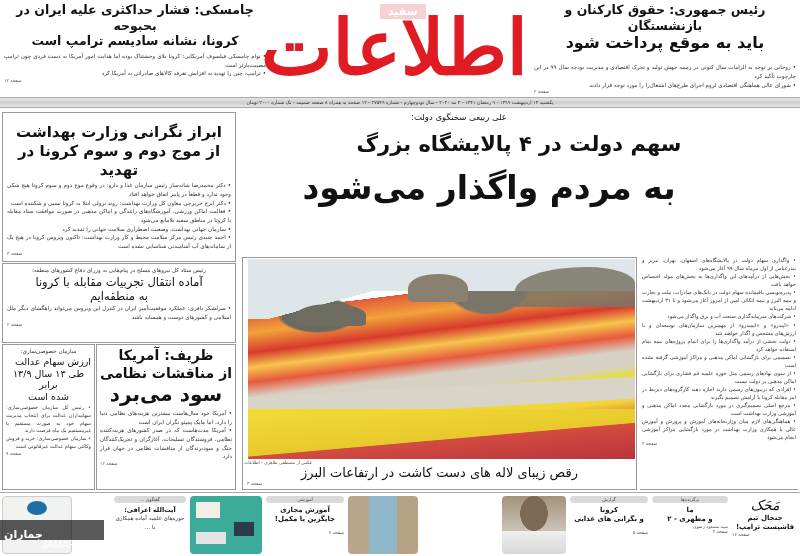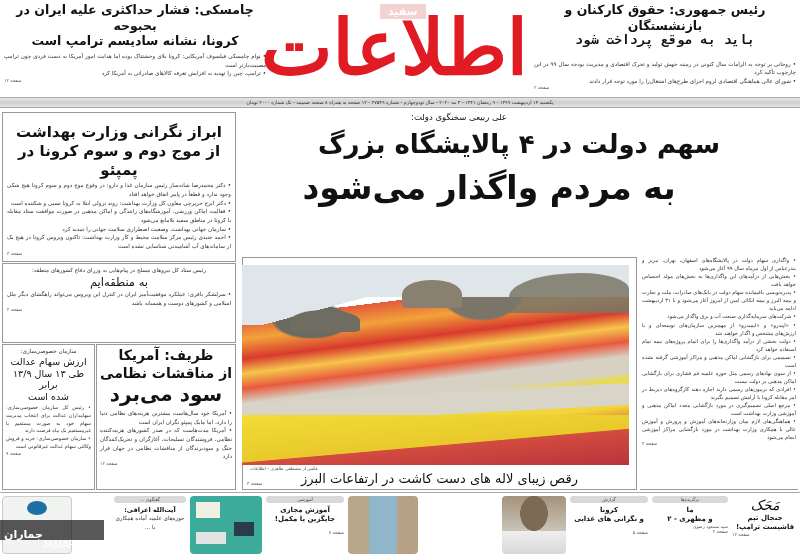--- a/index.html
+++ b/index.html
@@ -38,88 +38,89 @@
     <div class="page-ref" style="text-align:left;">صفحه ۱۲</div>
   </div>
 
   <div class="abs" style="left:272px;top:0;width:256px;height:94px;">
     <div class="abs jar-tag" style="left:108px;top:4px;">سفید</div>
     <div class="abs masthead-logo" style="left:0;top:10px;width:256px;">اطلاعات</div>
   </div>
 
   <div class="abs" style="left:534px;top:2px;width:262px;height:92px;">
     <div class="hl" style="font-size:12.5px;">رئیس جمهوری: حقوق کارکنان و بازنشستگان</div>
-    <div class="hl" style="font-size:13px;margin-bottom:10px;font-family:Liberation Mono, monospace;">باید به موقع پرداخت شود</div>
+    <div class="hl" style="font-size:16px;margin-bottom:10px;">باید به موقع پرداخت شود</div>
     <div class="small">• روحانی بر توجه به الزامات سال کنونی در زمینه جهش تولید و تحرک اقتصادی و مدیریت بودجه سال ۹۹ در این چارچوب تأکید کرد</div>
     <div class="small">• شورای عالی هماهنگی اقتصادی لزوم اجرای طرح‌های اشتغال‌زا را مورد توجه قرار دادند</div>
     <div class="page-ref" style="text-align:left;">صفحه ۲</div>
   </div>
 </div>
 
 <div class="abs dateline" style="left:0;top:97px;width:800px;height:11px;">یکشنبه ۱۴ اردیبهشت ۱۳۹۹ - ۹ رمضان ۱۴۴۱ - ۳ مه ۲۰۲۰ - سال نودوچهارم - شماره ۲۷۵۴۹ - ۱۲ صفحه به همراه ۸ صفحه ضمیمه - تک شماره ۲۰۰۰ تومان</div>
 
 <div class="abs box" style="left:2px;top:112px;width:234px;height:150px;padding:10px 4px;">
   <div class="hl" style="font-size:15px;">ابراز نگرانی وزارت بهداشت</div>
-  <div class="hl" style="font-size:15px;margin-bottom:2px;">از موج دوم و سوم کرونا در پمپئو</div>
+  <div class="hl" style="font-size:15px;margin-bottom:2px;">از موج دوم و سوم کرونا در تهدید</div>
   <div class="small">• دکتر محمدرضا شانه‌ساز رئیس سازمان غذا و دارو: در وقوع موج دوم و سوم کرونا هیچ شکی وجود ندارد و قطعاً در پاییز اتفاق خواهد افتاد</div>
   <div class="small">• دکتر ایرج حریرچی معاون کل وزارت بهداشت: روند نزولی ابتلا به کرونا نسبی و شکننده است</div>
   <div class="small">• فعالیت اماکن ورزشی، آموزشگاه‌های رانندگی و اماکن مذهبی در صورت موافقت ستاد مقابله با کرونا در مناطق سفید بلامانع می‌شود</div>
   <div class="small">• سازمان جهانی بهداشت، وضعیت اضطراری سلامت جهانی را تمدید کرد</div>
   <div class="small">• احمد جنیدی رئیس مرکز سلامت محیط و کار وزارت بهداشت: تاکنون ویروس کرونا در هیچ یک از سامانه‌های آب آشامیدنی شناسایی نشده است</div>
   <div class="page-ref" style="text-align:left;">صفحه ۳</div>
 </div>
 
 <div class="abs box" style="left:2px;top:263px;width:234px;height:80px;padding:2px 4px;">
   <div class="small" style="text-align:center;">رئیس ستاد کل نیروهای مسلح در پیام‌هایی به وزرای دفاع کشورهای منطقه:</div>
+  <div class="hl" style="font-size:11.5px;font-weight:normal;">آماده انتقال تجربیات مقابله با کرونا</div>
   <div class="hl" style="font-size:11.5px;font-weight:normal;margin-bottom:1px;">به منطقه‌ایم</div>
   <div class="small">• سرلشکر باقری: عملکرد موفقیت‌آمیز ایران در کنترل این ویروس می‌تواند راهگشای دیگر ملل اسلامی و کشورهای دوست و همسایه باشد</div>
   <div class="page-ref" style="text-align:left;">صفحه ۲</div>
 </div>
 
 <div class="abs box" style="left:96px;top:344px;width:140px;height:146px;padding:2px 3px;">
   <div class="hl" style="font-size:14px;">ظریف: آمریکا</div>
   <div class="hl" style="font-size:14px;">از مناقشات نظامی</div>
   <div class="hl" style="font-size:20px;margin-bottom:2px;">سود می‌برد</div>
   <div class="small">• آمریکا خود سال‌هاست بیشترین هزینه‌های نظامی دنیا را دارد، اما مایک پمپئو نگران ایران است</div>
   <div class="small">• آمریکا مدت‌هاست که در صدر کشورهای هزینه‌کننده نظامی، فروشندگان تسلیحات، آغازگران و تحریک‌کنندگان جنگ و سودبرندگان از مناقشات نظامی در جهان قرار دارد</div>
   <div class="page-ref" style="text-align:left;">صفحه ۱۲</div>
 </div>
 
 <div class="abs box" style="left:2px;top:344px;width:93px;height:146px;padding:2px 3px;">
   <div class="small" style="text-align:center;">سازمان خصوصی‌سازی:</div>
-  <div class="hl" style="font-size:9.5px;font-weight:normal;">ارزش سهام عدالت</div>
+  <div class="hl" style="font-size:9.5px;font-weight:normal;text-align:right;">ارزش سهام عدالت</div>
   <div class="hl" style="font-size:9.5px;font-weight:normal;">طی ۱۳ سال ۱۳/۹ برابر</div>
   <div class="hl" style="font-size:9.5px;font-weight:normal;margin-bottom:1px;">شده است</div>
   <div class="small" style="font-size:5px;">• رئیس کل سازمان خصوصی‌سازی: سهامداران عدالت برای انتخاب مدیریت سهام خود به صورت مستقیم یا غیرمستقیم یک ماه فرصت دارند</div>
   <div class="small" style="font-size:5px;">• سازمان خصوصی‌سازی: خرید و فروش وکالتی سهام عدالت غیرقانونی است</div>
   <div class="page-ref" style="text-align:left;">صفحه ۹</div>
 </div>
 
 <div class="abs" style="left:240px;top:110px;width:558px;height:145px;">
   <div style="font-size:8.5px;text-align:center;margin-right:120px;margin-top:2px;">علی ربیعی سخنگوی دولت:</div>
-  <div class="hl" style="font-size:26px;line-height:44px;font-weight:900;">سهم دولت در ۴ پالایشگاه بزرگ</div>
+  <div class="hl" style="font-size:21px;line-height:44px;font-weight:900;">سهم دولت در ۴ پالایشگاه بزرگ</div>
   <div class="hl" style="font-size:33px;line-height:44px;font-weight:900;margin-right:60px;">به مردم واگذار می‌شود</div>
 </div>
 
 <div class="abs" style="left:640px;top:256px;width:158px;height:234px;border-bottom:1px solid #999;padding:0 2px;">
   <div class="small" style="font-size:5.2px;">• واگذاری سهام دولت در پالایشگاه‌های اصفهان، تهران، تبریز و بندرعباس از اول تیرماه سال ۹۹ آغاز می‌شود</div>
   <div class="small" style="font-size:5.2px;">• بخش‌هایی از درآمدهای این واگذاری‌ها به بخش‌های مولد اختصاص خواهد یافت</div>
   <div class="small" style="font-size:5.2px;">• پذیره‌نویسی باقیمانده سهام دولت در بانک‌های صادرات، ملت و تجارت و بیمه البرز و بیمه اتکائی امین از امروز آغاز می‌شود و تا ۳۱ اردیبهشت ادامه می‌یابد</div>
   <div class="small" style="font-size:5.2px;">• شرکت‌های سرمایه‌گذاری صنعت آب و برق واگذار می‌شود</div>
   <div class="small" style="font-size:5.2px;">• «اپیدرو» و «ایمیدرو» از مهمترین سازمان‌های توسعه‌ای و با ارزش‌های مشخص و اگذار خواهند شد</div>
   <div class="small" style="font-size:5.2px;">• دولت بخشی از درآمد واگذاری‌ها را برای اتمام پروژه‌های نیمه تمام استفاده خواهد کرد</div>
   <div class="small" style="font-size:5.2px;">• تصمیمی برای بازگشایی اماکن مذهبی و مراکز آموزشی گرفته نشده است</div>
   <div class="small" style="font-size:5.2px;">• از سوی نهادهای رسمی مثل حوزه علمیه قم فشاری برای بازگشایی اماکن مذهبی بر دولت نیست</div>
   <div class="small" style="font-size:5.2px;">• افرادی که تریبون‌های رسمی دارند اجازه دهند کارگروه‌های ذیربط در امر مقابله کرونا با آرامش تصمیم بگیرند</div>
   <div class="small" style="font-size:5.2px;">• مرجع اصلی تصمیم‌گیری در مورد بازگشایی مجدد اماکن مذهبی و آموزشی وزارت بهداشت است</div>
   <div class="small" style="font-size:5.2px;">• هماهنگی‌های لازم میان وزارتخانه‌های آموزش و پرورش و آموزش عالی با همکاری وزارت بهداشت در مورد بازگشایی مراکز آموزشی انجام می‌شود</div>
   <div class="page-ref" style="text-align:left;">صفحه ۲</div>
 </div>
 
-<div class="abs box" style="left:242px;top:257px;width:395px;height:233px;padding:7px;">
+<div class="abs box" style="left:242px;top:257px;width:395px;height:233px;padding:1px;">
   <div class="photo" style="width:387px;height:200px;position:relative;overflow:hidden;">
 
     <div class="abs" style="left:0;top:0;width:387px;height:60px;background:linear-gradient(165deg,#dfe6ea 0 40%,transparent 40%);"></div>
     <div class="abs" style="right:0;top:8px;width:120px;height:40px;background:#7a7566;border-radius:60% 40% 0 0;opacity:.85;"></div>
     <div class="abs" style="left:48px;top:45px;width:70px;height:22px;background:#6f6c62;border-radius:50% 50% 10% 10%;"></div>
     <div class="abs" style="left:160px;top:15px;width:60px;height:28px;background:#8a8070;border-radius:50% 50% 10% 10%;"></div>
 
     <div class="abs" style="left:0;top:128px;width:387px;height:22px;background:#d9d4c8;transform:skewY(-3deg);"></div>
 
     <div class="abs" style="left:0;top:150px;width:387px;height:52px;background:linear-gradient(175deg,#f3dc36 0%,#e8c92c 55%,#d24c40 56%,#b8323c 100%);"></div>

